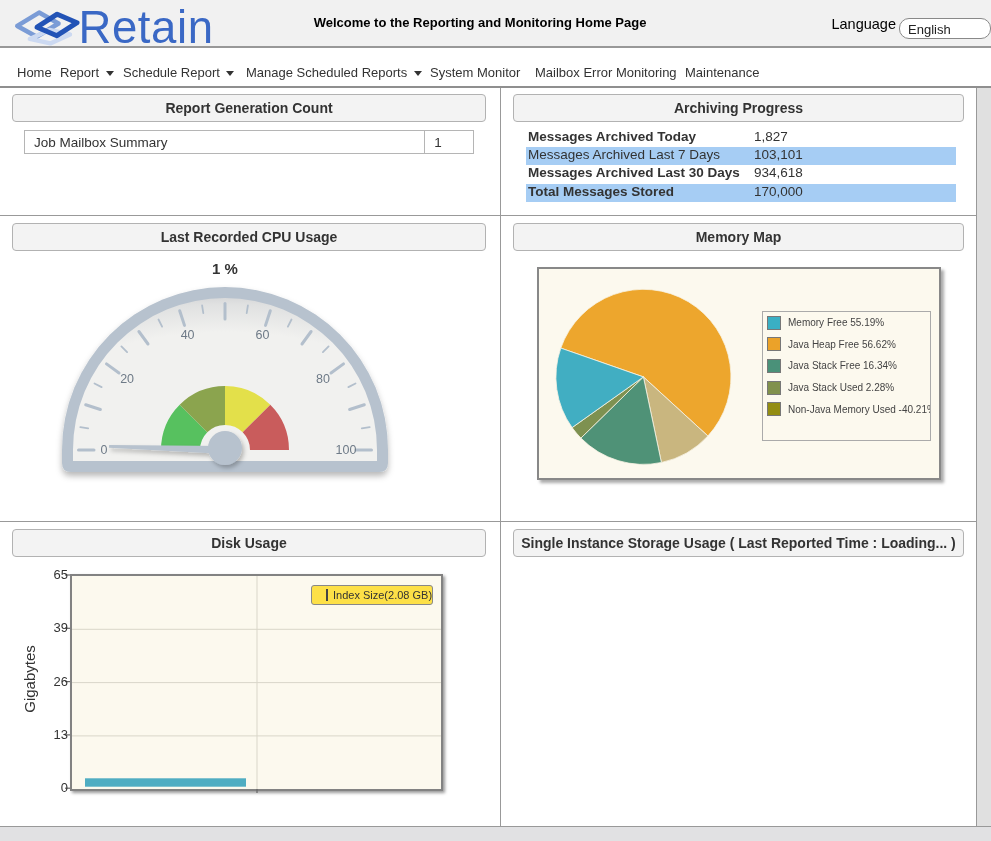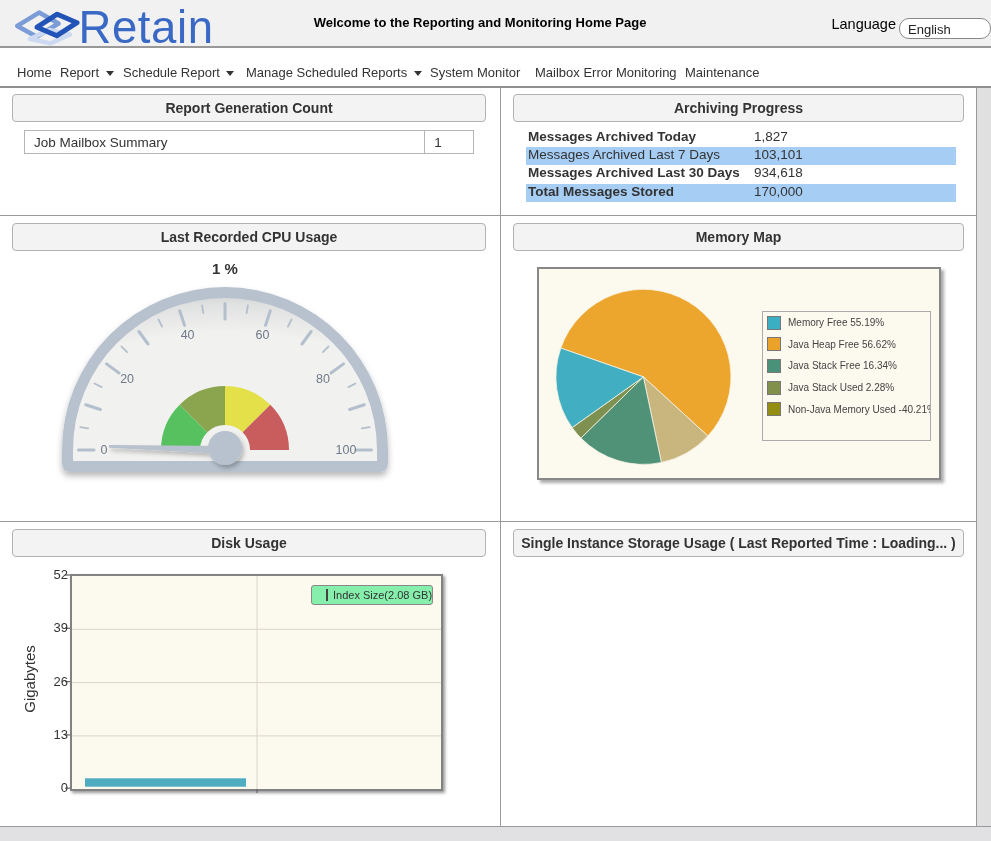--- a/index.html
+++ b/index.html
@@ -151,21 +151,21 @@
   <line x1="2" y1="161.9" x2="371" y2="161.9" stroke="#d9d6c9" stroke-width="1"></line>
   <line x1="187" y1="2" x2="187" y2="215" stroke="#d9d6c9" stroke-width="1"></line>
   <rect x="15" y="204.3" width="161" height="8.4" fill="#4fadc2"></rect>
   <line x1="0" y1="1" x2="-5" y2="1" stroke="#666" stroke-width="1.2"></line>
   <line x1="0" y1="54.3" x2="-5" y2="54.3" stroke="#666" stroke-width="1.2"></line>
   <line x1="0" y1="107.6" x2="-5" y2="107.6" stroke="#666" stroke-width="1.2"></line>
   <line x1="0" y1="160.9" x2="-5" y2="160.9" stroke="#666" stroke-width="1.2"></line>
   <line x1="0" y1="214.2" x2="-5" y2="214.2" stroke="#666" stroke-width="1.2"></line>
   <line x1="187" y1="215" x2="187" y2="219" stroke="#666" stroke-width="1.2"></line>
 </svg>
-<div class="abs" style="left:40px;top:567px;width:28px;text-align:right;font-size:13px;color:#333">52</div>
+<div class="abs" style="left:40px;top:567px;width:28px;text-align:right;font-size:13px;color:#333">65</div>
 <div class="abs" style="left:40px;top:620px;width:28px;text-align:right;font-size:13px;color:#333">39</div>
 <div class="abs" style="left:40px;top:674px;width:28px;text-align:right;font-size:13px;color:#333">26</div>
 <div class="abs" style="left:40px;top:727px;width:28px;text-align:right;font-size:13px;color:#333">13</div>
 <div class="abs" style="left:40px;top:780px;width:28px;text-align:right;font-size:13px;color:#333">0</div>
 <div class="abs" style="left:-11px;top:639px;width:80px;height:80px;display:flex;align-items:center;justify-content:center;font-size:15px;color:#333;transform:rotate(-90deg)">Gigabytes</div>
-<div class="abs" style="left:311px;top:585px;width:122px;height:20px;border:1px solid #888;border-radius:3px;background:#86efac;font-size:11px;white-space:nowrap;color:#333;display:flex;align-items:center;padding-left:14px"><span style="width:12px;height:12px;background:#4fadc2;border:1px solid #444;margin-right:5px"></span>Index Size(2.08 GB)</div>
+<div class="abs" style="left:311px;top:585px;width:122px;height:20px;border:1px solid #888;border-radius:3px;background:#fde047;font-size:11px;white-space:nowrap;color:#333;display:flex;align-items:center;padding-left:14px"><span style="width:12px;height:12px;background:#4fadc2;border:1px solid #444;margin-right:5px"></span>Index Size(2.08 GB)</div>
 
 <div class="hbtn" style="left:513px;top:529px;width:451px">Single Instance Storage Usage ( Last Reported Time : Loading... )</div>
 
 </body></html>

